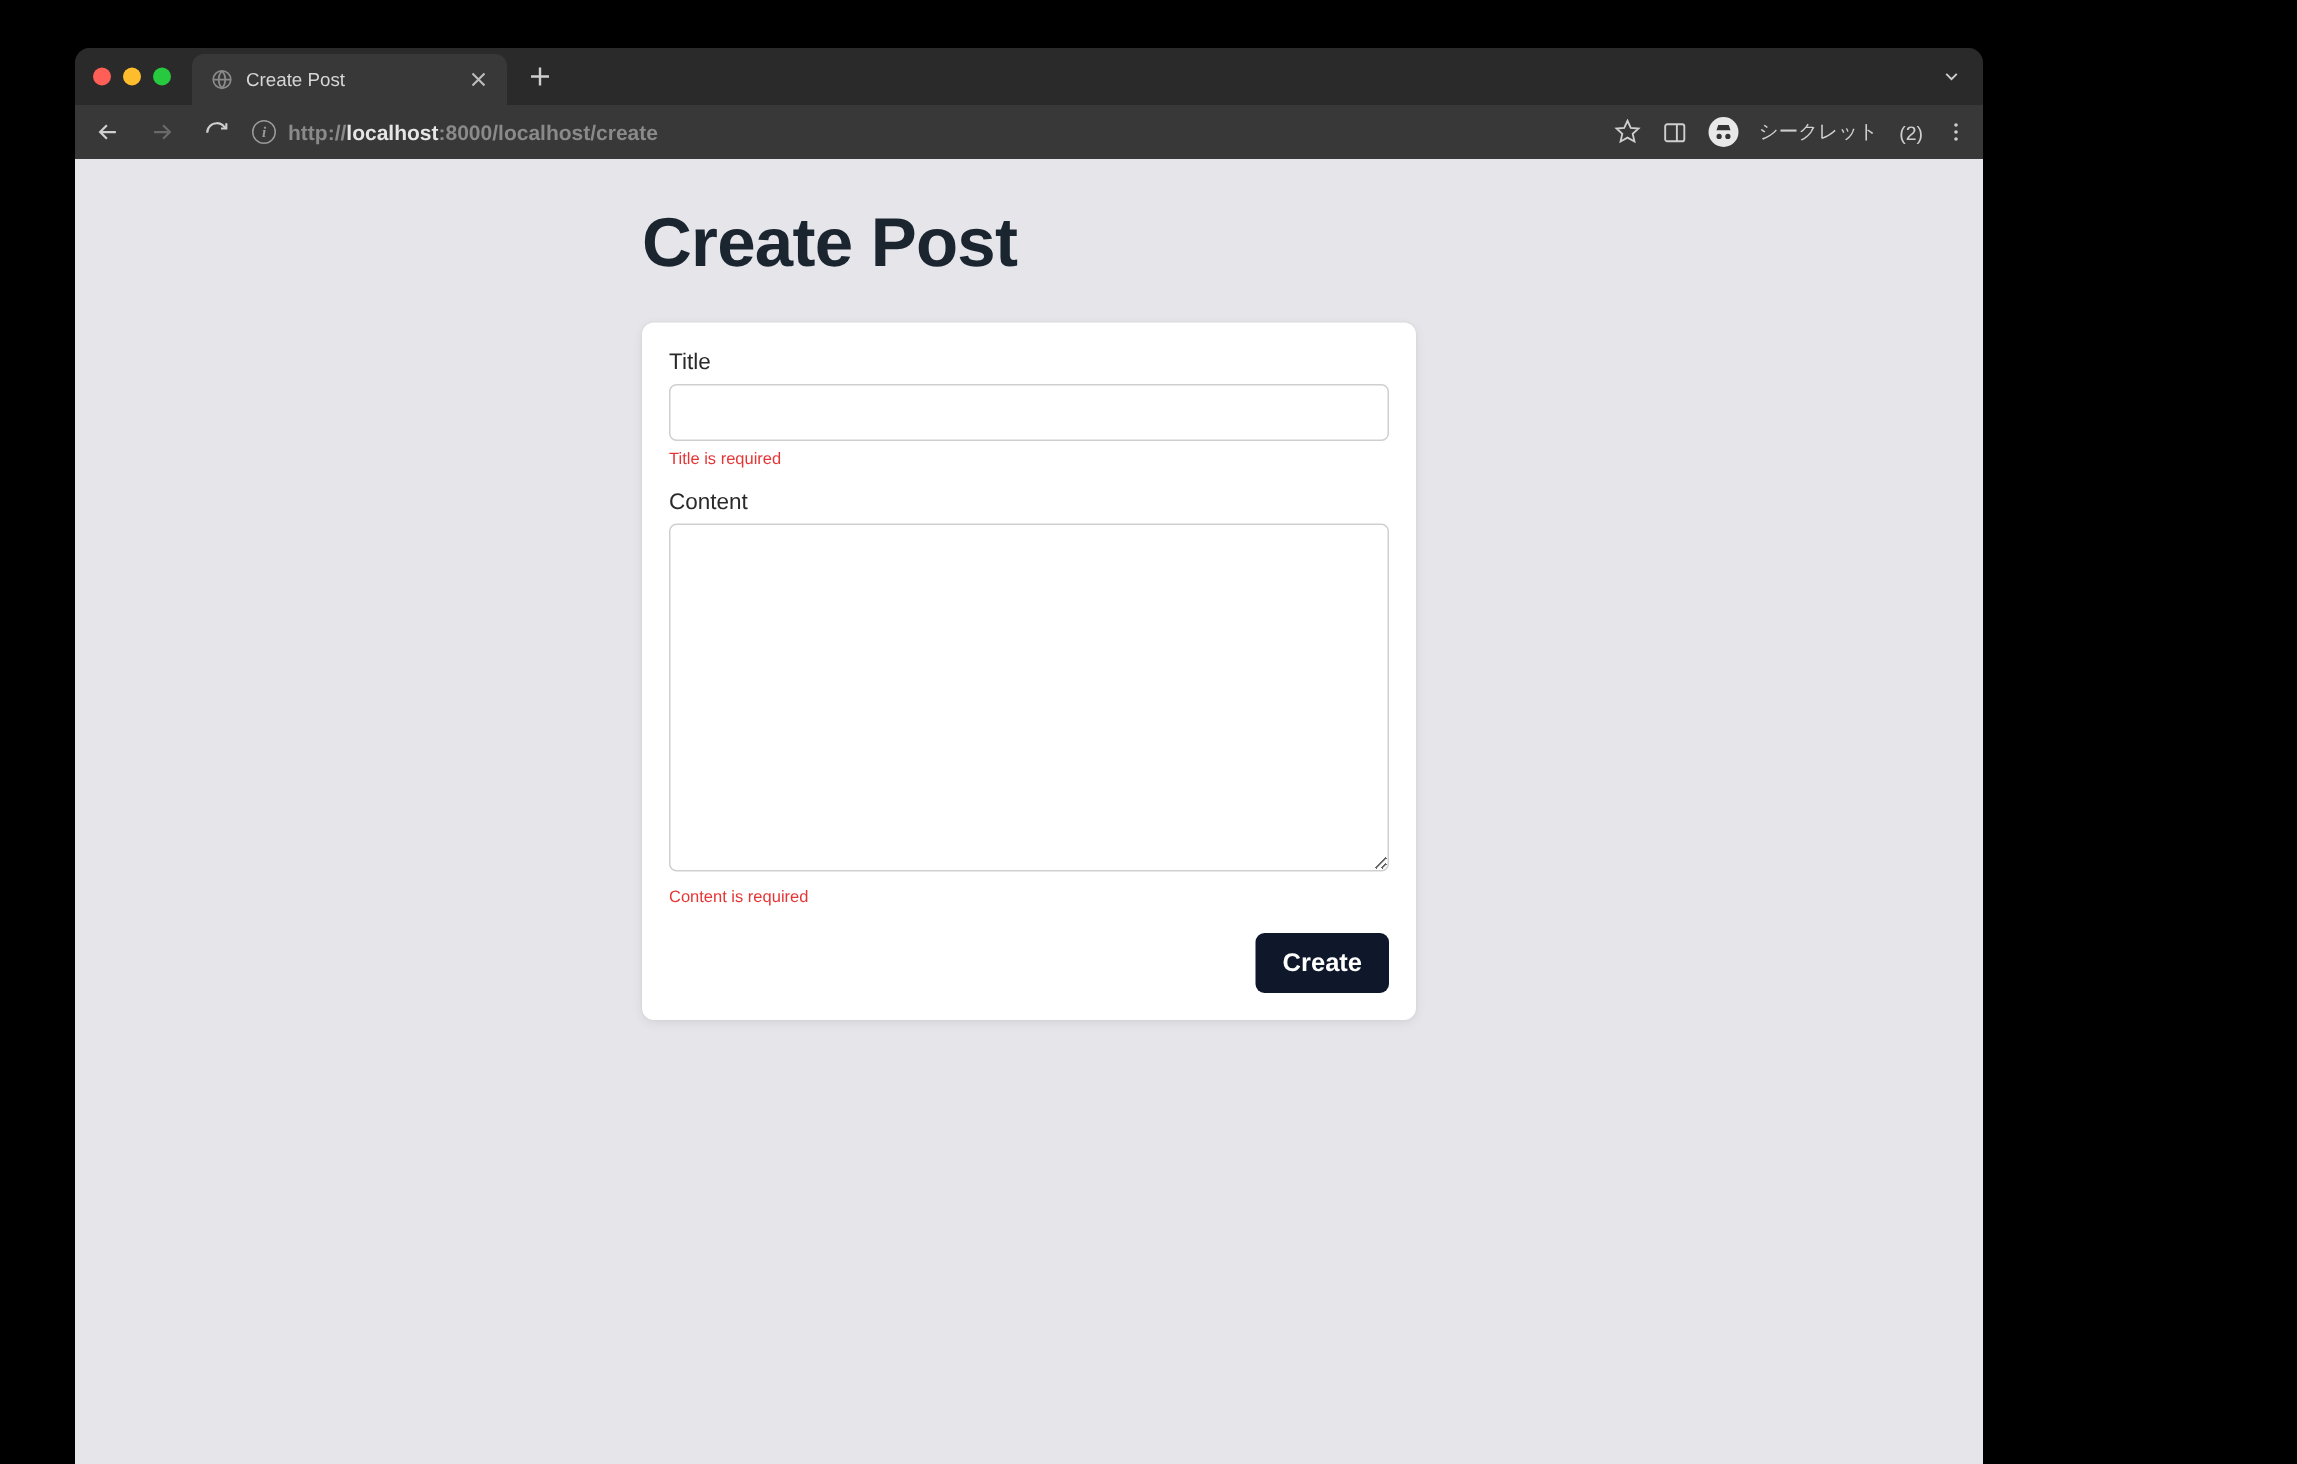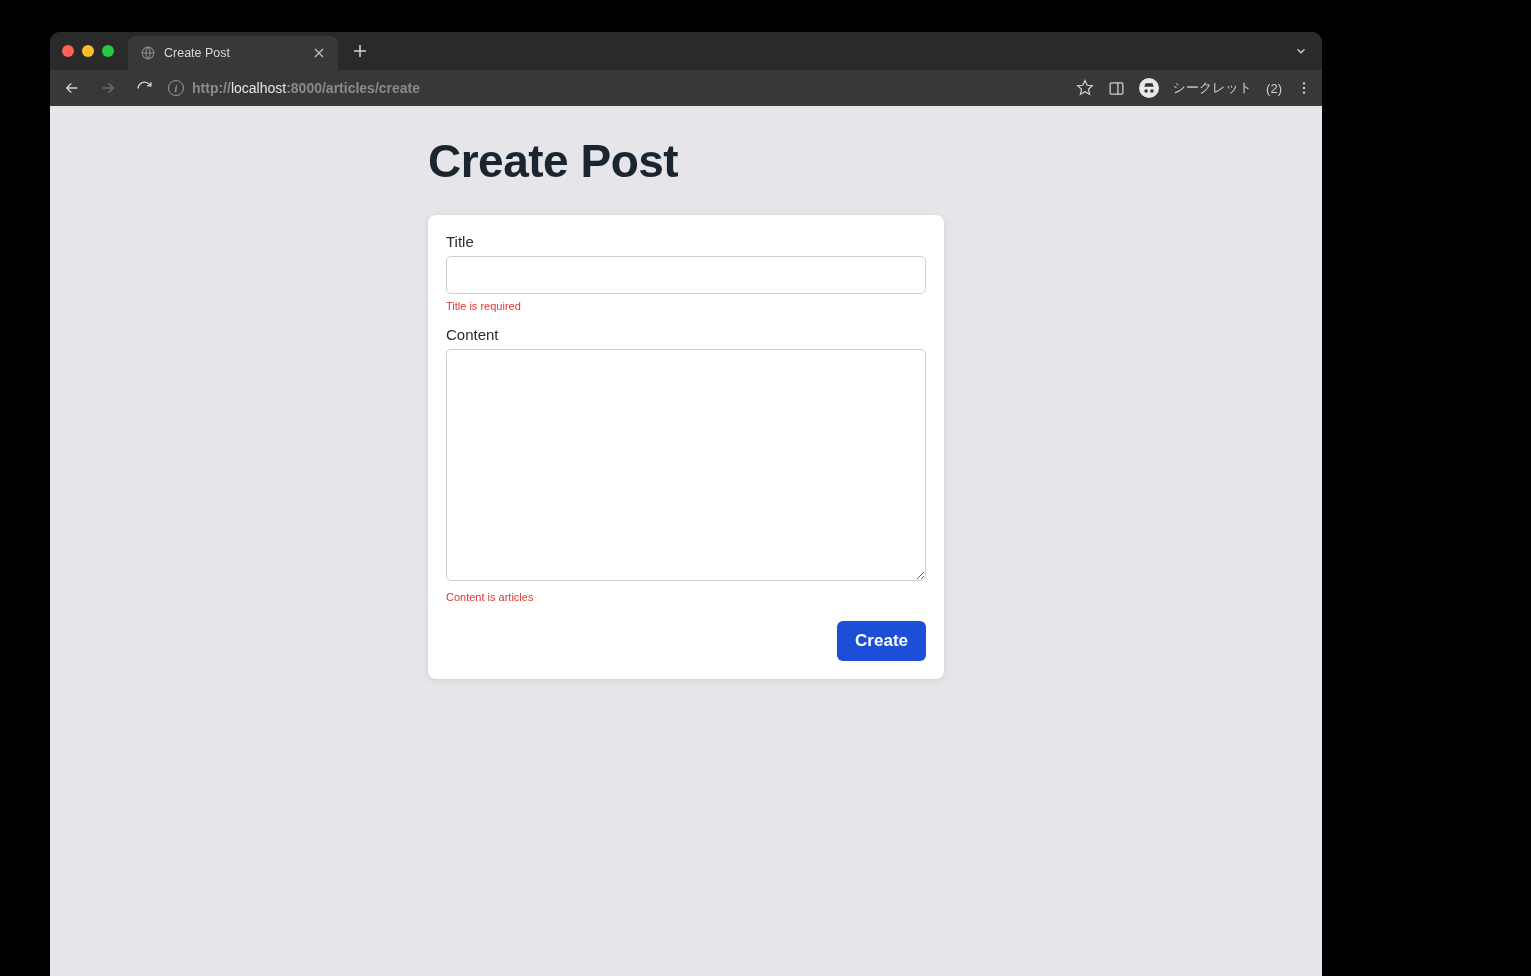--- a/index.html
+++ b/index.html
@@ -131,21 +131,21 @@
       display: flex;
       align-items: center;
       justify-content: center;
       font-size: 10px;
       color: #9a9a9a;
       font-weight: bold;
       font-style: italic;
       font-family: Georgia, serif;
     }
     .addr .url-dim { color: #8a8a8a; font-weight: bold; }
-    .addr .url-bold { color: #e6e6e6; font-weight: 400; }
+    .addr .url-bold { color: #e6e6e6; font-weight: 700; }
     .right-icons {
       display: flex;
       align-items: center;
       gap: 14px;
       color: #cfcfcf;
       font-size: 13px;
       justify-content: center;
     }
     .incog-badge {
       width: 20px;
@@ -213,21 +213,21 @@
       color: #e63535;
       font-size: 11px;
       margin-top: 6px;
     }
     .form-actions {
       display: flex;
       justify-content: flex-end;
       margin-top: 18px;
     }
     .btn-primary {
-      background: #1d4ed8;
+      background: #0f172a;
       color: #fff;
       border: none;
       border-radius: 6px;
       padding: 10px 18px;
       font-size: 17px;
       font-weight: 700;
       cursor: pointer;
     }
     svg { display: block; }
   </style>
@@ -281,21 +281,21 @@
     </div>
     <div class="nav-btn">
       <svg width="17" height="17" viewBox="0 0 24 24" fill="none" stroke="#cfcfcf" stroke-width="2">
         <path d="M3 12a9 9 0 019-9 9 9 0 017 3.3L21 8"></path>
         <path d="M21 3v5h-5"></path>
       </svg>
     </div>
     <div class="addr">
       <span class="info-ic">i</span>
       <span>
-        <span class="url-dim">http://</span><span class="url-bold">localhost</span><span class="url-dim">:8000</span><span class="url-dim">/articles/create</span>
+        <span class="url-dim">http://</span><span class="url-bold">localhost</span><span class="url-dim">:8000</span><span class="url-dim">/localhost/create</span>
       </span>
     </div>
     <div class="right-icons">
       <span>
         <svg width="18" height="18" viewBox="0 0 24 24" fill="none" stroke="#cfcfcf" stroke-width="1.6">
           <path d="M12 2l2.9 6.3 6.9.6-5.2 4.7 1.6 6.8L12 17l-6.2 3.4 1.6-6.8L2.2 8.9l6.9-.6z"></path>
         </svg>
       </span>
       <span>
         <svg width="17" height="17" viewBox="0 0 24 24" fill="none" stroke="#cfcfcf" stroke-width="1.8">
@@ -325,21 +325,21 @@
       <h1 class="page-title">Create Post</h1>
       <div class="card">
         <div class="form-group">
           <label class="form-label">Title</label>
           <input class="form-input" type="text" value="" style="">
           <div class="form-error">Title is required</div>
         </div>
         <div class="form-group">
           <label class="form-label">Content</label>
           <textarea class="form-textarea" style=""></textarea>
-          <div class="form-error">Content is articles</div>
+          <div class="form-error">Content is required</div>
         </div>
         <div class="form-actions">
           <button class="btn-primary">Create</button>
         </div>
       </div>
     </div>
   </div>
 
 </div>
 

